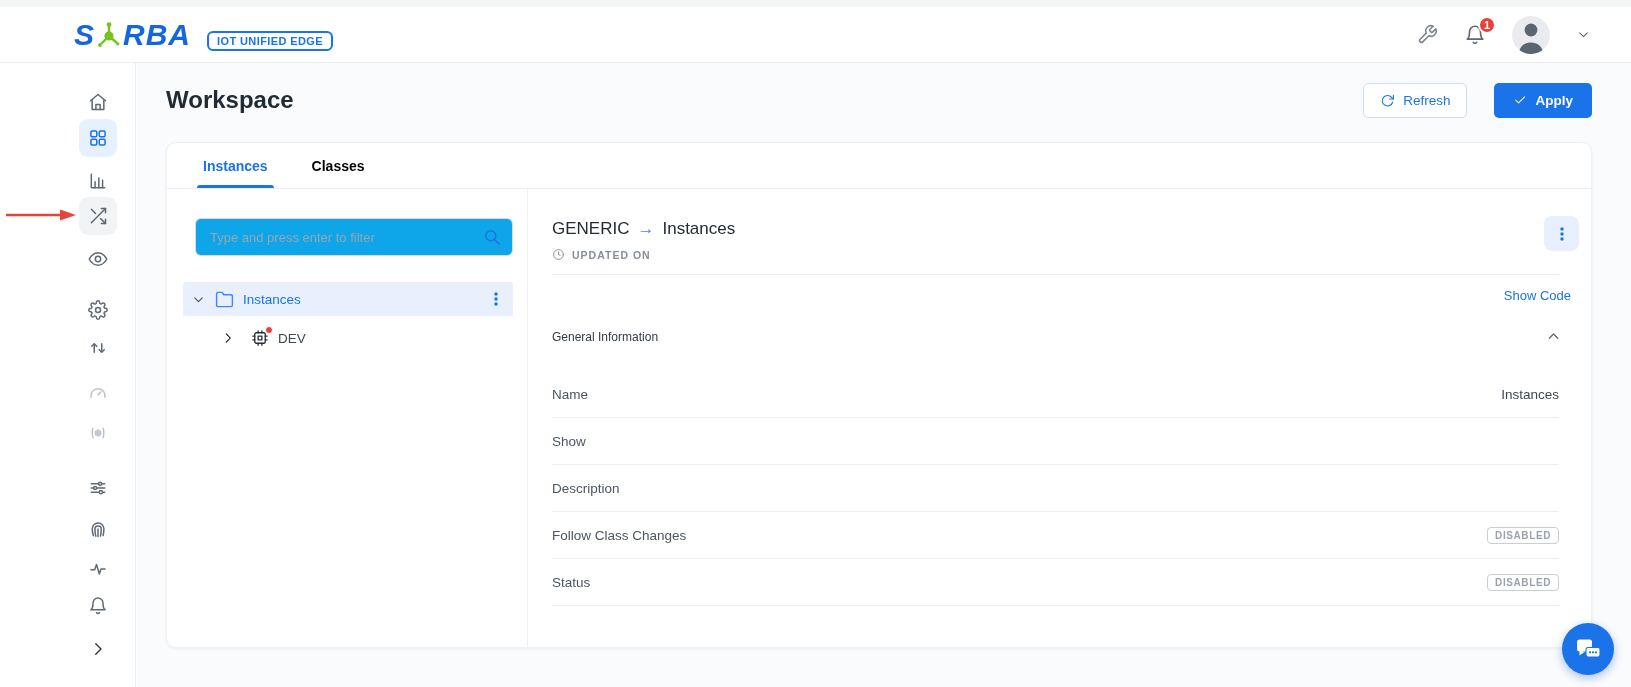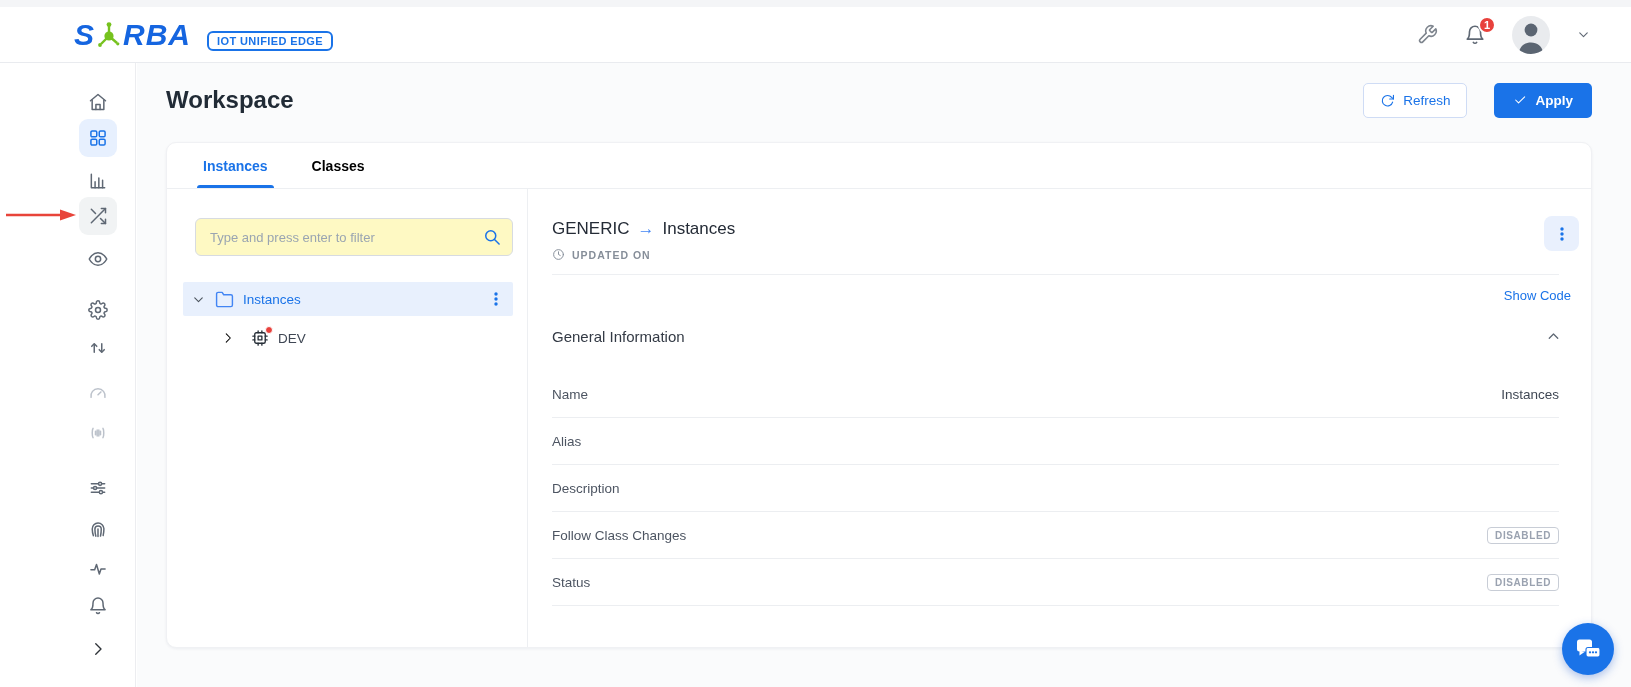--- a/index.html
+++ b/index.html
@@ -56,21 +56,21 @@
   .tab{display:flex; align-items:center; padding:0 18px; font-size:14px; color:#000000; font-weight:700;
     position:relative; cursor:pointer;}
   .tab.active{color:var(--accent); font-weight:600;}
   .tab.active::after{content:""; position:absolute; left:12px; right:12px; bottom:0; height:3px;
     background:var(--accent); border-radius:3px 3px 0 0;}
   .card-body{flex:1; display:flex; min-height:0;}
   
   .left-pane{width:361px; flex:0 0 auto; border-right:1px solid var(--line-soft); padding:29px 14px 0 16px;}
   .search-wrap{position:relative; margin-left:12px;}
   .search-input{width:100%; height:38px; border:1px solid #d7dbe1; border-radius:6px; padding:0 40px 0 14px;
-    font-size:13px; color:#333; font-family:"Liberation Sans",sans-serif; outline:none; background:#fef9c3;}
+    font-size:13px; color:#333; font-family:"Liberation Sans",sans-serif; outline:none; background:#0ea5e9;}
   .search-input::placeholder{color:#9aa5b1;}
   .search-icon{position:absolute; right:11px; top:9px; color:var(--accent);}
   .tree{margin-top:26px;}
   .tree-row{display:flex; align-items:center; height:34px; padding:0 6px 0 8px; cursor:pointer;}
   .tree-row.selected{background:var(--sel-blue); border-radius:2px;}
   .tree-row .caret{color:#4c545e; flex:0 0 auto; margin-right:9px;}
   .tree-label{font-size:13.5px; color:#3f4754;}
   .tree-row.selected .tree-label{color:var(--accent); font-weight:500;}
   .folder-icon{color:#4285f4; margin-right:9px;}
   .row-kebab{margin-left:auto; color:var(--accent); padding:4px; cursor:pointer;}
@@ -84,21 +84,21 @@
   .breadcrumb{font-size:17px; color:#242b36; font-weight:500; display:flex; align-items:center; gap:8px;}
   .bc-arrow{color:#4285f4; font-size:17px; font-weight:500;}
   .updated{display:flex; align-items:center; gap:7px; margin-top:9px; color:#868e99;}
   .updated-label{font-size:10.5px; font-weight:700; letter-spacing:1px;}
   .kebab-btn{position:absolute; right:12px; top:27px; width:35px; height:35px; background:#e9f0fd;
     border-radius:8px; display:flex; align-items:center; justify-content:center; color:var(--accent); cursor:pointer;}
   .head-divider{border-bottom:1px solid var(--line-soft); margin-top:13px;}
   .show-code{margin-top:11px; text-align:right; margin-right:-12px;}
   .show-code a{color:var(--accent); font-size:13px; font-weight:500; text-decoration:none; cursor:pointer;}
   .section-head{margin-top:21px; display:flex; align-items:center;}
-  .section-title{font-size:15px; color:#333a45; font-weight:500;text-align:right;}
+  .section-title{font-size:12px; color:#333a45; font-weight:500;text-align:right;}
   .collapse{margin-left:auto; margin-right:-6px; color:#5f6874; cursor:pointer; padding:3px;}
   .fields{margin-top:23px;}
   .field-row{height:47px; display:flex; align-items:center; border-bottom:1px solid #eceef1;}
   .field-label{font-size:13.5px; color:#4d5562;}
   .field-value{margin-left:auto; font-size:13.5px; color:#3f4754;}
   .field-badge{margin-left:auto; font-size:10px; font-weight:700; letter-spacing:.6px; color:#9aa2b0;
     border:1.5px solid #c8cdd6; border-radius:4px; padding:2px 7px; background:#fff;}
   .field-badge:empty{display:none;}
   .field-value:empty{display:none;}
   
@@ -389,21 +389,21 @@
                 </svg>
             </span>
           </div>
 
           <div class="fields">
             <div class="field-row">
               <span class="field-label">Name</span>
               <span class="field-value">Instances</span>
             </div>
             <div class="field-row">
-              <span class="field-label">Alias</span>
+              <span class="field-label">Show</span>
 
             </div>
             <div class="field-row">
               <span class="field-label">Description</span>
 
             </div>
             <div class="field-row">
               <span class="field-label">Follow Class Changes</span>
 
               <span class="field-badge">DISABLED</span>

